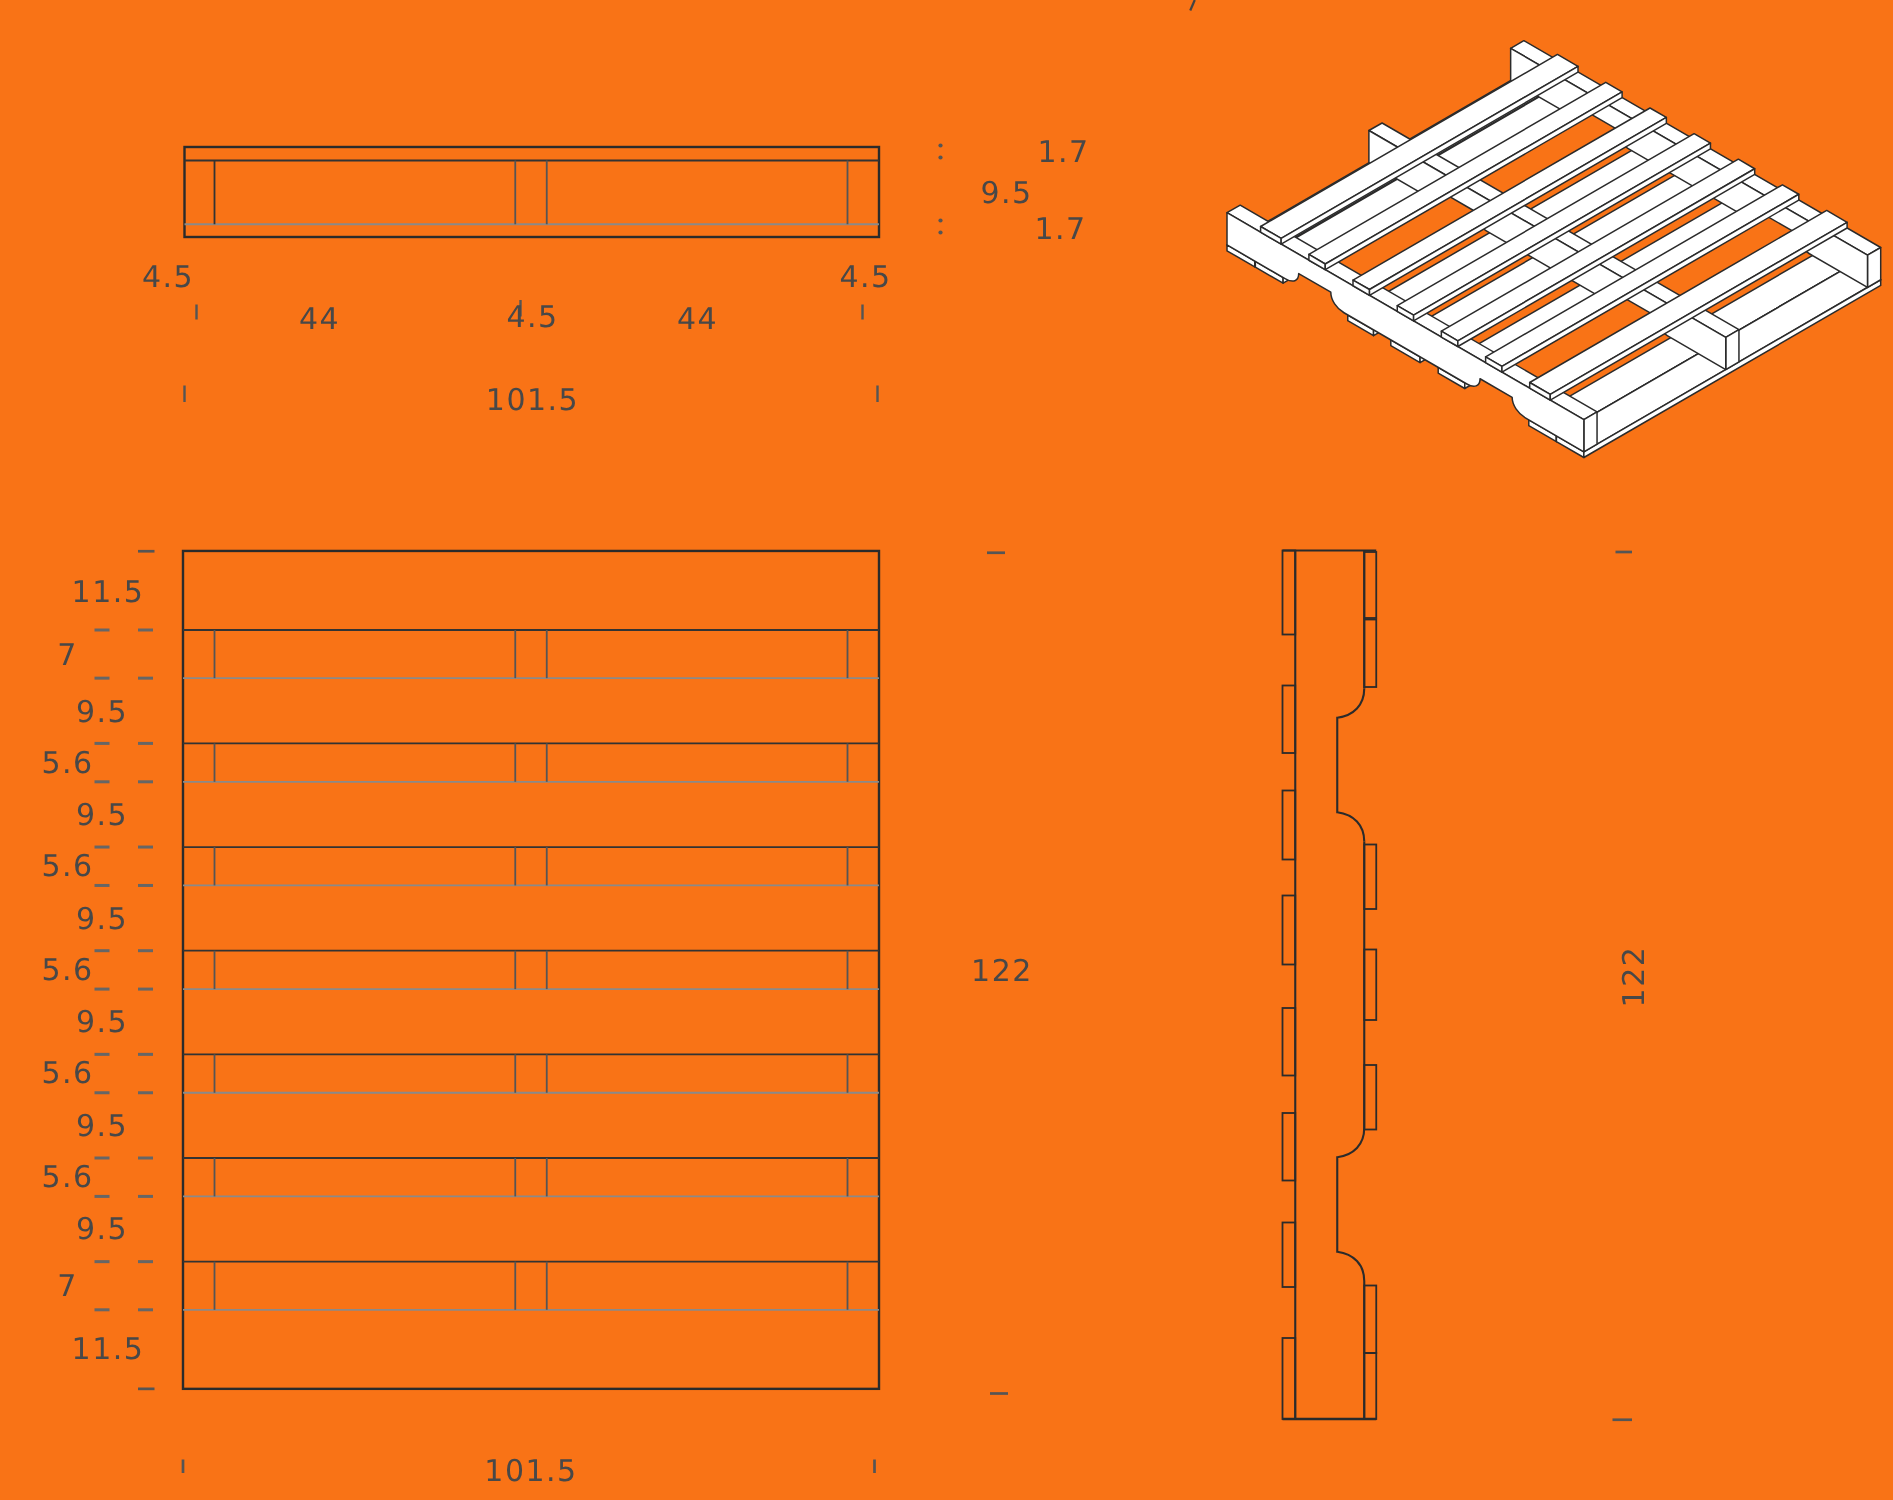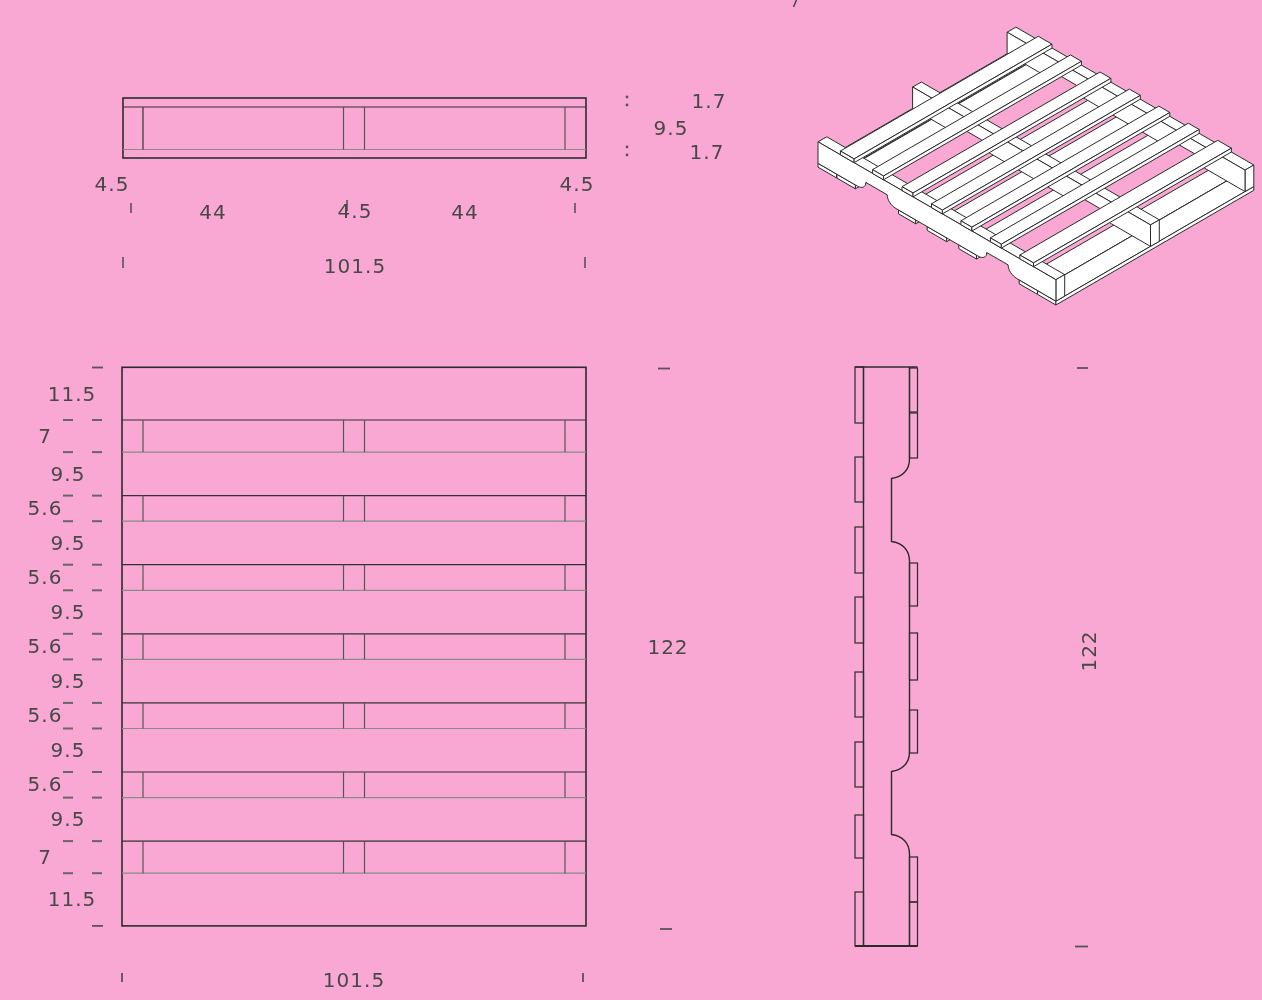--- a/index.html
+++ b/index.html
@@ -1,16 +1,16 @@
 <!DOCTYPE html>
 <html><head>
 <meta charset="utf-8">
 <style>
   html,body{margin:0;padding:0;background:#fff;}
-  .canvas{position:relative;width:1262px;height:1000px;background:#f9a8d4;overflow:hidden;
+  .canvas{position:relative;width:1262px;height:1000px;background:#f97316;overflow:hidden;
           font-family:"DejaVu Sans",sans-serif;}
   svg{position:absolute;left:0;top:0;}
   .dim{position:absolute;transform:translate(-50%,-50%);font-size:20px;color:#484848;
        letter-spacing:1px;white-space:nowrap;line-height:1;}
   .dim.rot{transform:translate(-50%,-50%) rotate(-90deg);}
 </style>
 </head>
 <body>
 
 <div class="canvas">

